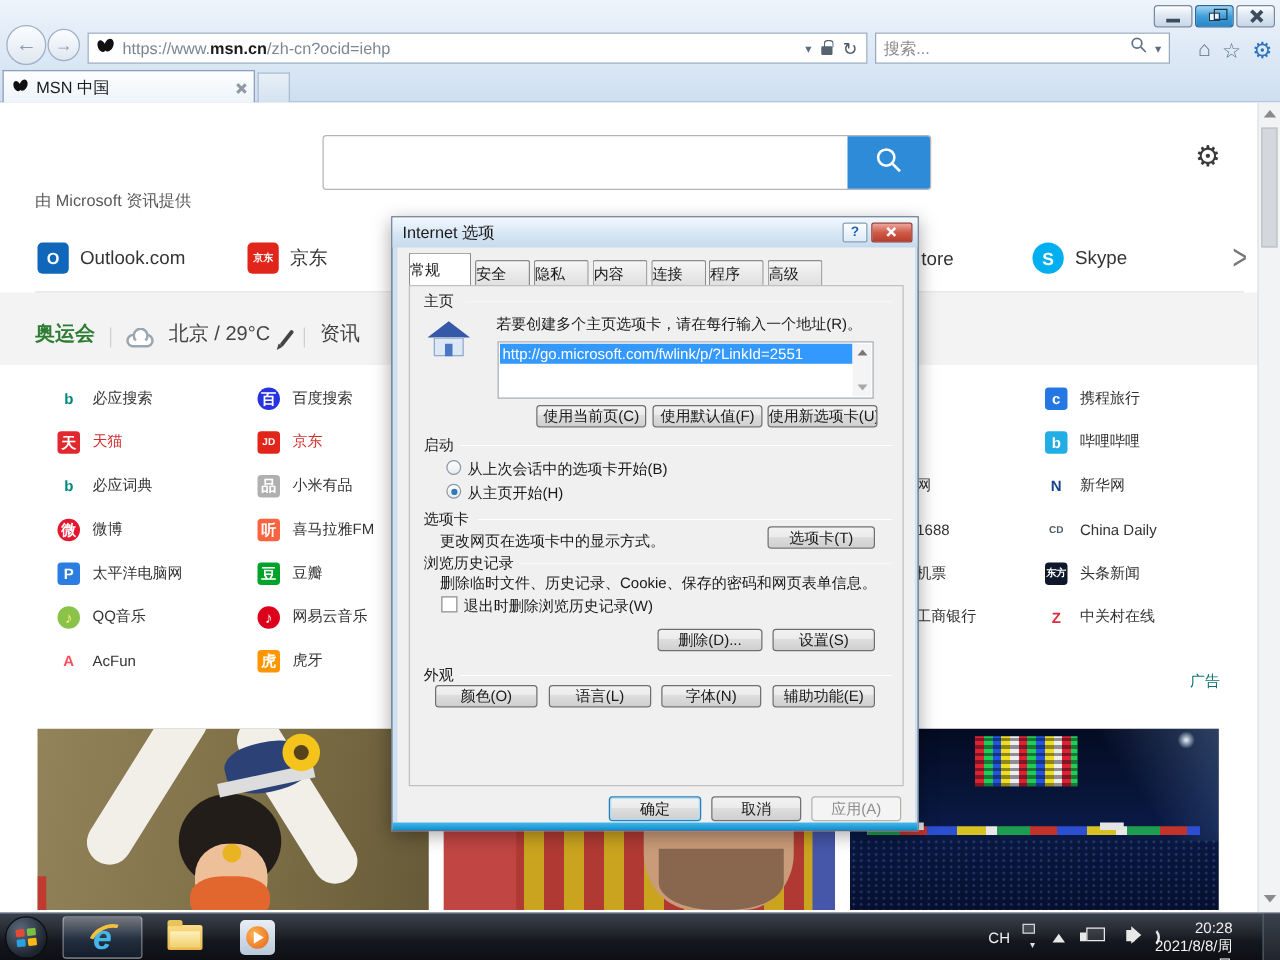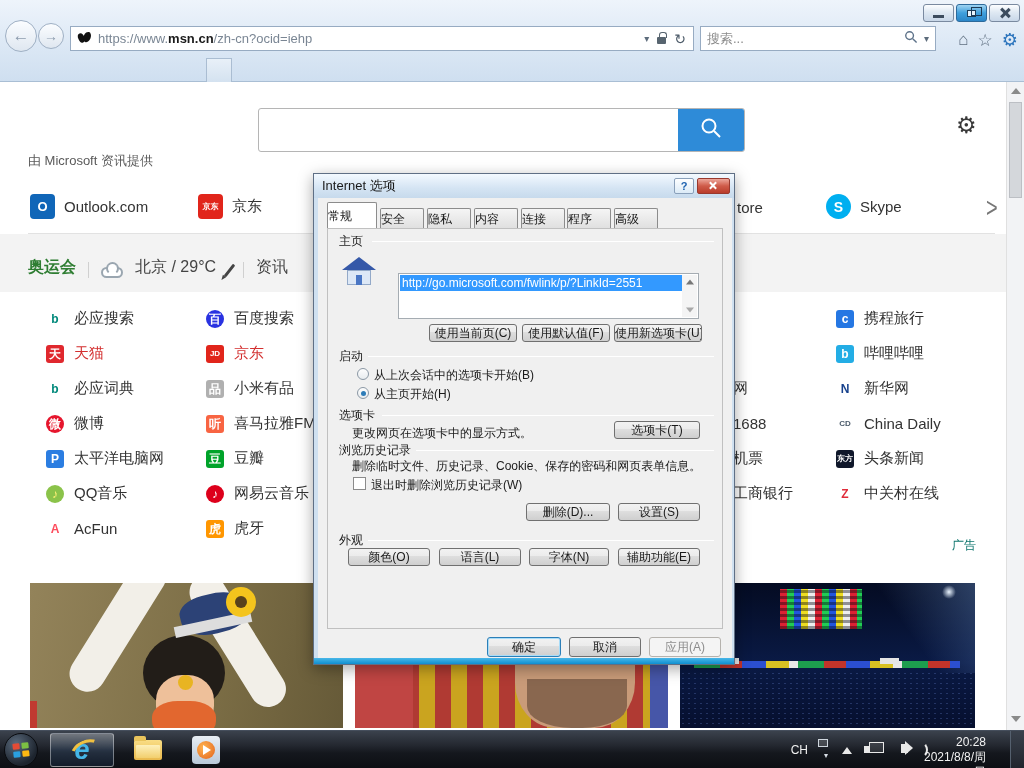--- a/index.html
+++ b/index.html
@@ -86,21 +86,21 @@
   .pencil { position:relative; width:3px; height:15px; background:#444; transform:rotate(38deg); border-radius:1px; }
   .pencil::after { content:''; position:absolute; bottom:-5px; left:-1px; border-left:2.5px solid transparent; border-right:2.5px solid transparent; border-top:5px solid #444; }
 
   .linkcol { position:absolute; display:flex; flex-direction:column; }
   #col1 { left:46px; top:219px; } #col2 { left:206px; top:219px; }
   #col3 { left:733px; top:289px; } #col4 { left:836px; top:219px; }
   .link-item { height:35px; display:flex; align-items:center; gap:10px; cursor:pointer; }
   .li-icon { flex:0 0 18px; width:18px; height:18px; border-radius:3px; display:flex; align-items:center; justify-content:center;
     font-size:12px; font-weight:bold; line-height:1; }
   .li-icon.round { border-radius:50%; }
-  .li-label { font-size:15px; color:#333; white-space:nowrap; }
+  .li-label { font-size:12px; color:#333; white-space:nowrap; }
   .adlabel { position:absolute; left:952px; top:455px; font-size:12px; color:#0f766e; }
 
   
   .photo { position:absolute; top:501px; height:145px; overflow:hidden; }
   #ph1 { left:30px; width:313px; background:linear-gradient(100deg,#93835a,#7b6d45 60%,#665a38); }
   #ph1 .arm { position:absolute; background:#f2efe8; border-radius:18px; }
   #ph1 .a1 { left:48px; top:88px; width:150px; height:36px; transform:rotate(-58deg); transform-origin:left center; }
   #ph1 .a2 { left:168px; top:-24px; width:150px; height:36px; transform:rotate(58deg); transform-origin:left center; }
   #ph1 .hair { position:absolute; left:113px; top:52px; width:82px; height:76px; background:#221d18; border-radius:50%; }
   #ph1 .face { position:absolute; left:126px; top:92px; width:58px; height:56px; background:#eec09a; border-radius:45%; }
@@ -256,20 +256,30 @@
           <span class="caret">▾</span>
         </span>
       </div>
       <div class="toolicons">
         <span class="ticon">⌂</span>
         <span class="ticon">☆</span>
         <span class="ticon gear">⚙</span>
       </div>
     </div>
     <div class="tabbar">
+      <div class="tab">
+        <span class="butterfly">
+          <svg width="14" height="11" viewBox="0 0 36 28">
+              <ellipse cx="12" cy="15" rx="7" ry="11" transform="rotate(-22 12 15)" fill="#111"></ellipse>
+              <ellipse cx="25" cy="13" rx="8" ry="12" transform="rotate(22 25 13)" fill="#111"></ellipse>
+            </svg>
+        </span>
+        <span class="tabtitle">MSN 中国</span>
+        <span class="tabclose xbars"></span>
+      </div>
       <div class="newtabstub"></div>
     </div>
   </div>
 
   <div class="content">
     <div class="graystrip"></div>
 
     <div class="tagline">由 Microsoft 资讯提供</div>
 
     <div class="bigsearch">
@@ -472,20 +482,21 @@
 
       <div class="dpanel">
 
         <span class="grp-label" style="left:11px;top:4px;">主页</span>
         <span class="grp-rule" style="left:44px;top:12px;width:342px;"></span>
         <span class="house">
           <span class="roof"></span>
             <span class="body"></span>
             <span class="door"></span>
         </span>
+        <span class="hint" style="left:69px;top:22px;width:320px;">若要创建多个主页选项卡，请在每行输入一个地址(R)。</span>
         <div class="hp-urlbox">
           <div class="hp-sel">http://go.microsoft.com/fwlink/p/?LinkId=2551</div>
           <div class="hp-scroll">
             <div class="tri-up"></div>
             <div class="tri-down"></div>
           </div>
         </div>
         <div class="w7btn" style="left:101px;top:95px;width:88px;">使用当前页(C)</div>
         <div class="w7btn" style="left:194px;top:95px;width:88px;">使用默认值(F)</div>
         <div class="w7btn" style="left:286px;top:95px;width:88px;">使用新选项卡(U)</div>

